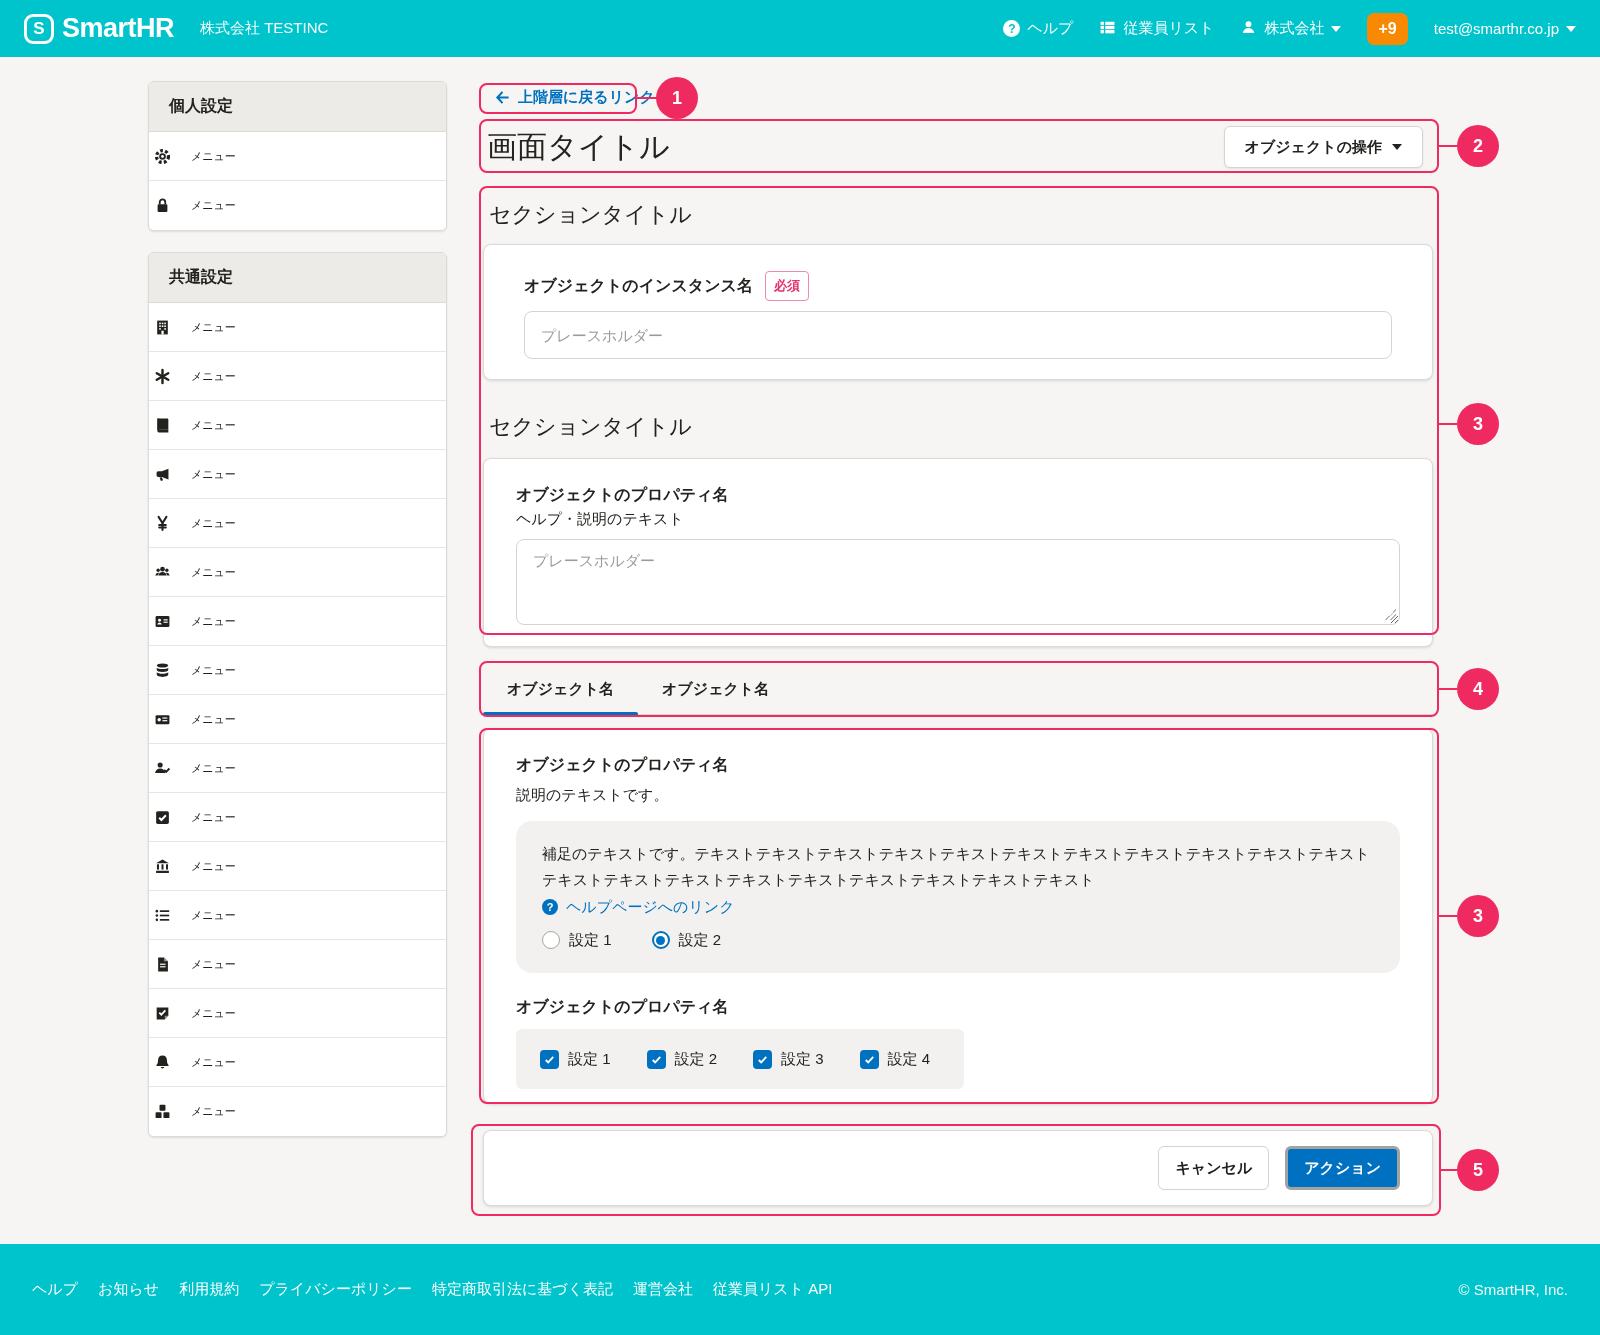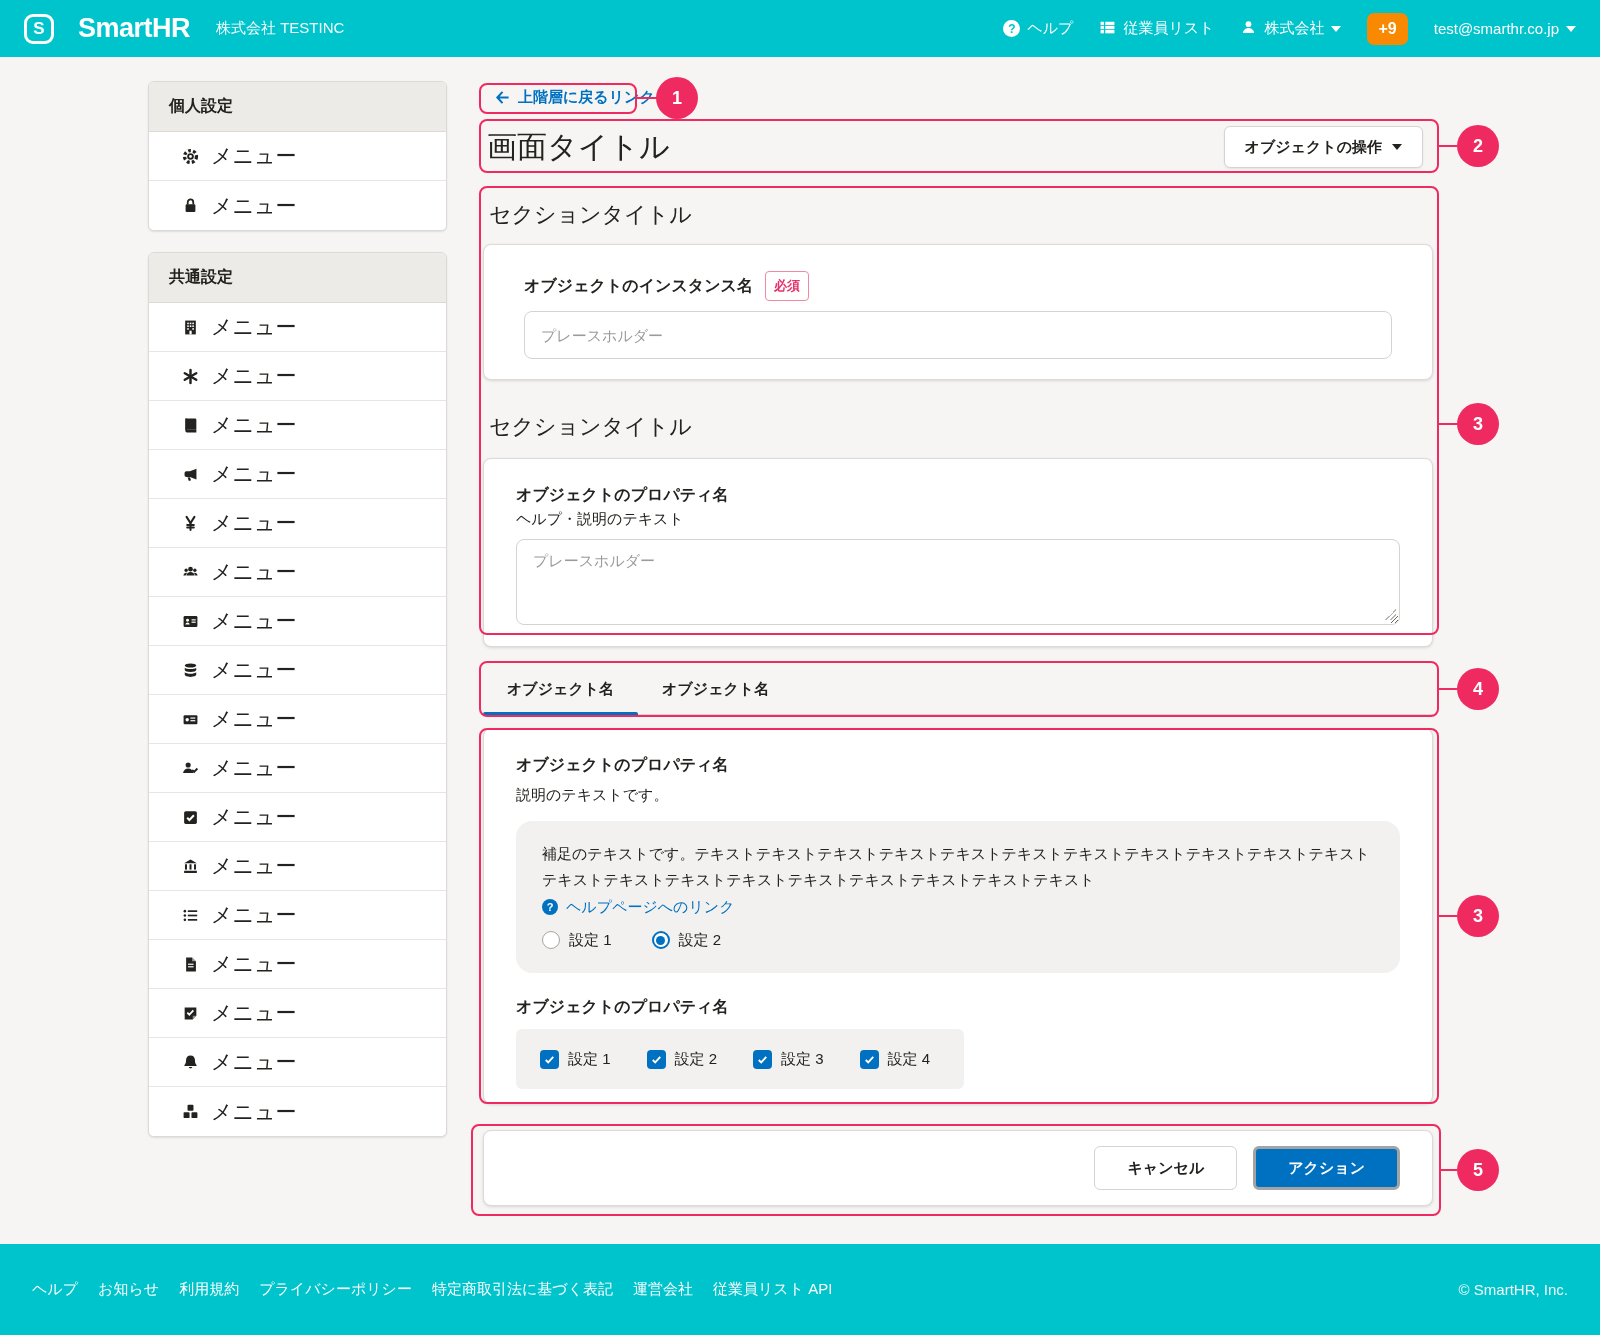--- a/index.html
+++ b/index.html
@@ -5,42 +5,42 @@
   * { margin:0; padding:0; box-sizing:border-box; }
   body { font-family:"Liberation Sans","DejaVu Sans",sans-serif; background:#e9e7e4; }
   .page { position:relative; width:1600px; height:1335px; background:#f6f5f3; overflow:hidden; color:#23221e; }
 
   
   .app-header { position:absolute; top:0; left:0; width:100%; height:57px; background:#00c4cc;
     display:flex; align-items:center; justify-content:space-between; padding:0 24px; color:#fff; }
   .h-left { display:flex; align-items:center; }
   .logo-mark { width:30px; height:30px; border:3px solid #fff; border-radius:9px;
     display:flex; align-items:center; justify-content:center; font-weight:bold; font-size:17px; }
-  .brand { font-size:27px; font-weight:bold; letter-spacing:-0.5px; margin-left:24px; }
+  .brand { font-size:27px; font-weight:bold; letter-spacing:-0.5px; margin-left:8px; }
   .company { font-size:15px; margin-left:26px; color:rgba(255,255,255,.96); }
   .h-right { display:flex; align-items:center; gap:26px; font-size:15px; }
   .hnav { display:flex; align-items:center; gap:7px; cursor:pointer; }
   .hnav .icon svg { width:16px; height:16px; fill:#fff; }
   .q-white { width:17px; height:17px; border-radius:50%; background:#fff; color:#00c4cc;
     font-size:12px; font-weight:bold; display:inline-flex; align-items:center; justify-content:center; }
   .q-blue { width:16px; height:16px; border-radius:50%; background:#0071c1; color:#fff;
     font-size:11px; font-weight:bold; display:inline-flex; align-items:center; justify-content:center; flex:none; }
   .caret { width:0; height:0; border-left:5px solid transparent; border-right:5px solid transparent;
     border-top:6px solid currentColor; display:inline-block; }
   .notif-badge { background:#f88900; color:#fff; font-weight:bold; font-size:16px;
     padding:7px 11px; border-radius:7px; }
 
   
   .sidebar { position:absolute; left:148px; top:81px; width:299px; }
   .side-group { background:#fff; border:1px solid #dcd9d6; border-radius:6px; overflow:hidden;
     box-shadow:0 1px 2px rgba(0,0,0,.10); margin-bottom:21px; }
   .side-head { background:#edebe8; font-weight:bold; font-size:16px; padding:14px 20px;
     border-bottom:1px solid #dcd9d6; }
-  .side-item { display:flex; align-items:center; gap:12px; font-size:21px; height:49px;
-    padding:0 32px; border-bottom:1px solid #e8e5e2; cursor:pointer; background:#fff; }
+  .side-item { display:flex; align-items:center; gap:20px; font-size:11px; height:49px;
+    padding:0 4px; border-bottom:1px solid #e8e5e2; cursor:pointer; background:#fff; }
   .side-item:last-child { border-bottom:none; }
   .side-item .icon { width:18px; display:inline-flex; justify-content:center; }
   .side-item .icon svg { width:17px; height:17px; fill:#23221e; }
 
   
   .main { position:absolute; left:483px; top:0; width:950px; }
   .back-link { position:absolute; top:88px; left:12px; display:flex; align-items:center; gap:8px;
     color:#0071c1; font-size:15px; font-weight:bold; text-decoration:none; cursor:pointer; }
   .back-link svg { width:15px; height:15px; }
   .title-row { position:absolute; top:124px; left:0; width:100%; height:46px;
@@ -95,21 +95,21 @@
     display:flex; align-items:center; gap:36px; padding:0 24px; }
   .checkbox { width:19px; height:19px; border-radius:4px; background:#0071c1; flex:none;
     display:inline-flex; align-items:center; justify-content:center; }
   .checkbox svg { width:13px; height:13px; }
   .mt22 { margin-top:22px; }
 
   
   .action-bar { position:absolute; top:1130px; left:0; width:100%; height:76px;
     display:flex; align-items:center; justify-content:flex-end; gap:16px; padding:0 32px; }
   .btn { height:44px; border-radius:6px; font-family:inherit; font-size:15px; font-weight:bold;
-    padding:0 32px; cursor:pointer; }
+    padding:0 16px; cursor:pointer; }
   .btn-secondary { background:#fff; color:#23221e; border:1px solid #d6d3d0; }
   .btn-primary { background:#0071c1; color:#fff; border:3px solid #a3a3a3; }
 
   
   .app-footer { position:absolute; bottom:0; left:0; width:100%; height:91px; background:#00c4cc;
     display:flex; align-items:center; justify-content:space-between; padding:0 32px; color:#fff; font-size:15px; }
   .f-links { display:flex; gap:20px; }
   .f-links a { color:#fff; text-decoration:none; cursor:pointer; }
   .copyright { color:rgba(255,255,255,.95); }
 

